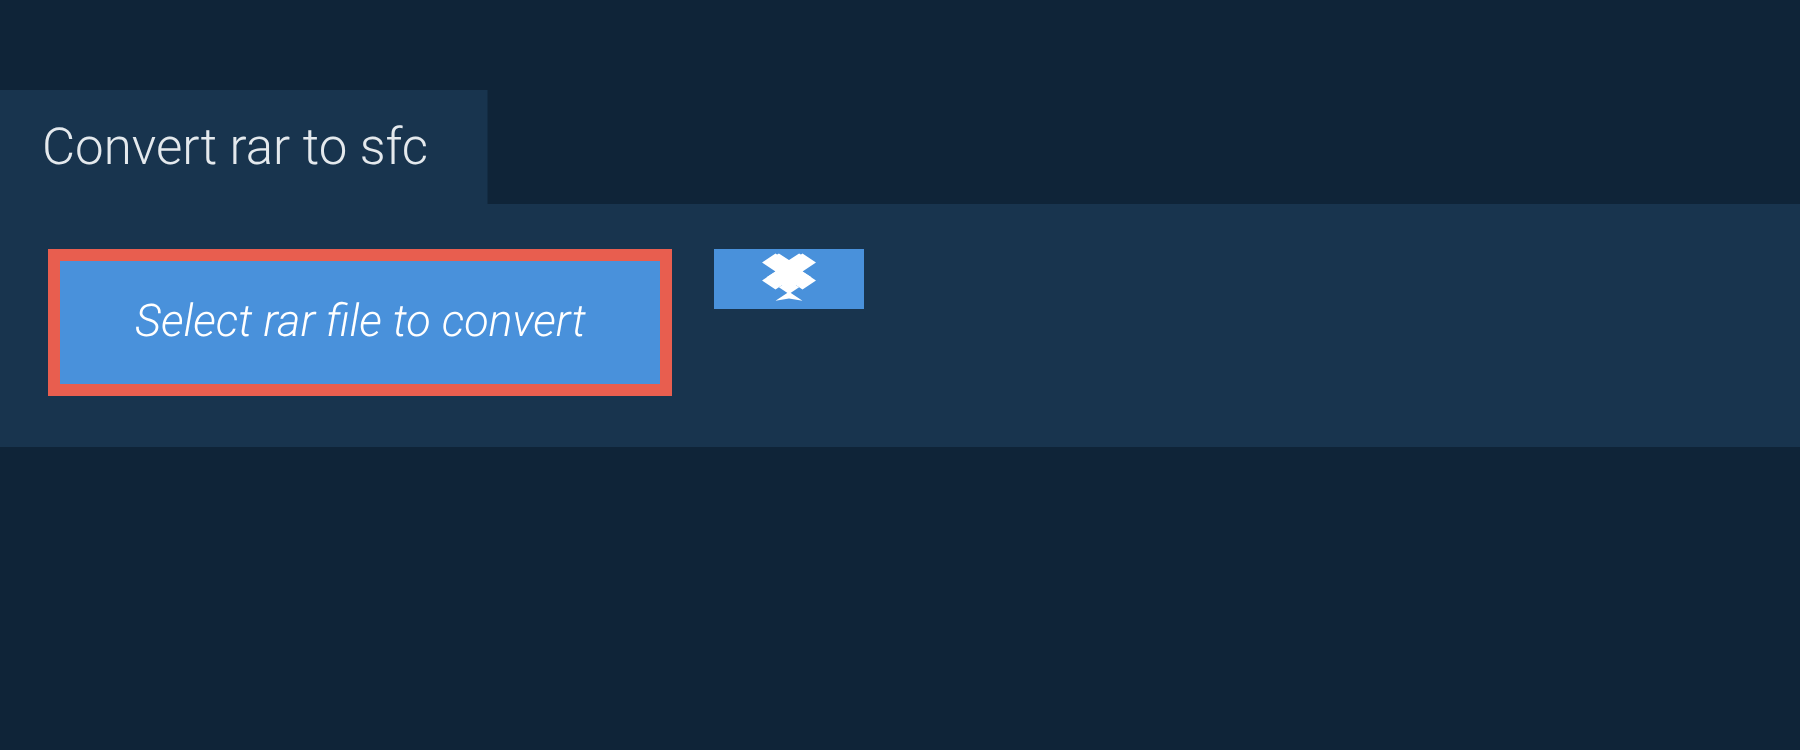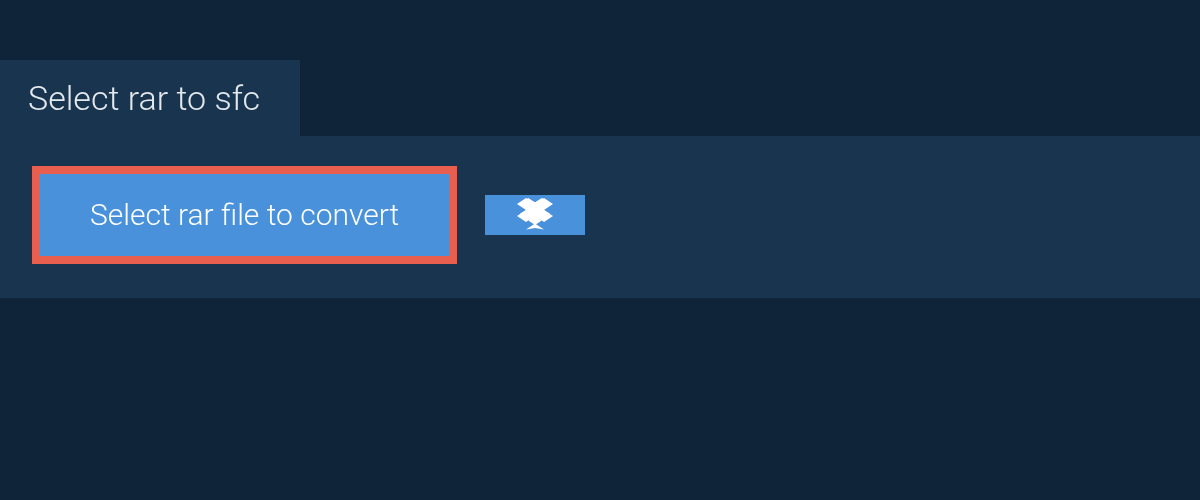--- a/index.html
+++ b/index.html
@@ -27,21 +27,22 @@
       font-weight: 300;
     }
     .panel {
       background: #18344e;
       padding: 30px 32px 34px 32px;
       width: 100%;
     }
     .button-row {
       display: flex;
       gap: 28px;
-      align-items: center;
+      align-items: flex-start;
+      font-style: italic;
     }
     .select-button {
       background: #4991db;
       border: 8px solid #e85e4f;
       color: #ffffff;
       font-size: 30px;
       font-weight: 300;
       padding: 26px 50px;
       cursor: pointer;
       display: flex;
@@ -61,21 +62,21 @@
       width: 36px;
       height: 36px;
       fill: #ffffff;
     }
   </style>
 </head>
 <body>
 
 <div class="page-wrap">
   <div class="tab-header">
-    <span>Select rar to sfc</span>
+    <span>Convert rar to sfc</span>
   </div>
   <div class="panel">
     <div class="button-row">
       <div class="select-button">
         <span>Select rar file to convert</span>
       </div>
       <div class="dropbox-button">
         <span>
           <svg viewBox="0 0 24 24" xmlns="http://www.w3.org/2000/svg">
             <path d="M6 2L0 6l6 4-6 4 6 4 6-4 6 4 6-4-6-4 6-4-6-4-6 4-6-4zm6 8l-6 4 6 4 6-4-6-4zm0 9l-6 4 6-1 6 1-6-4z"></path>

